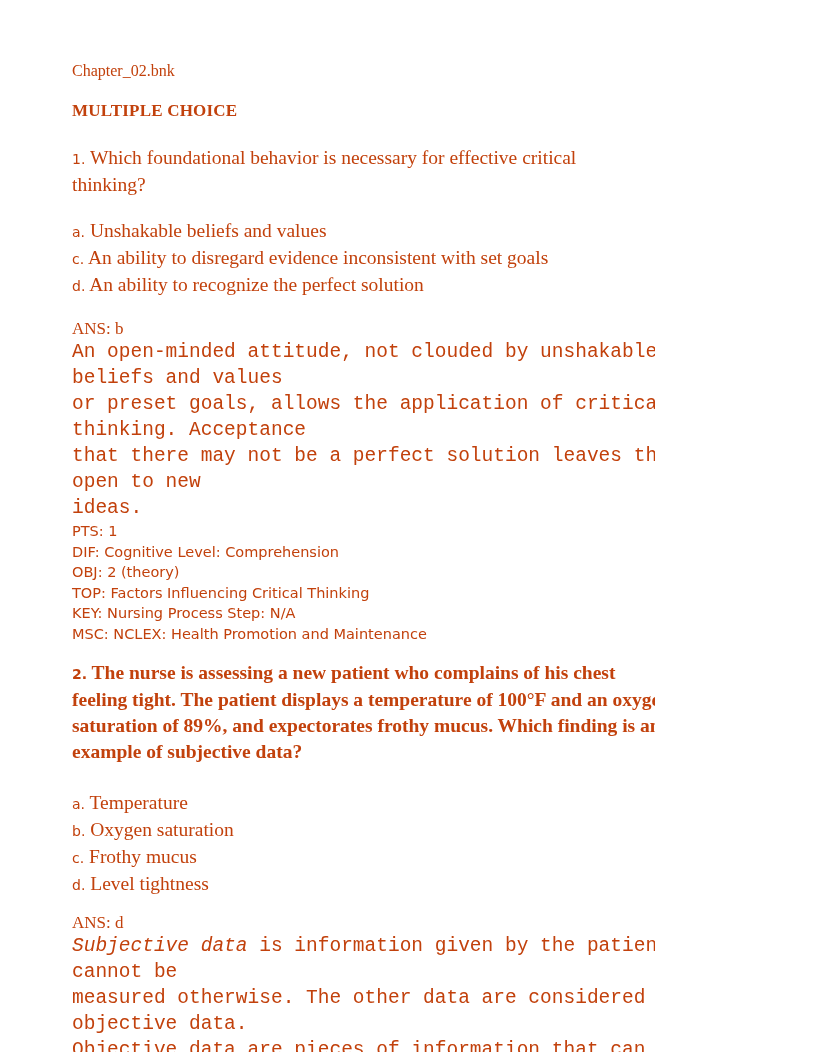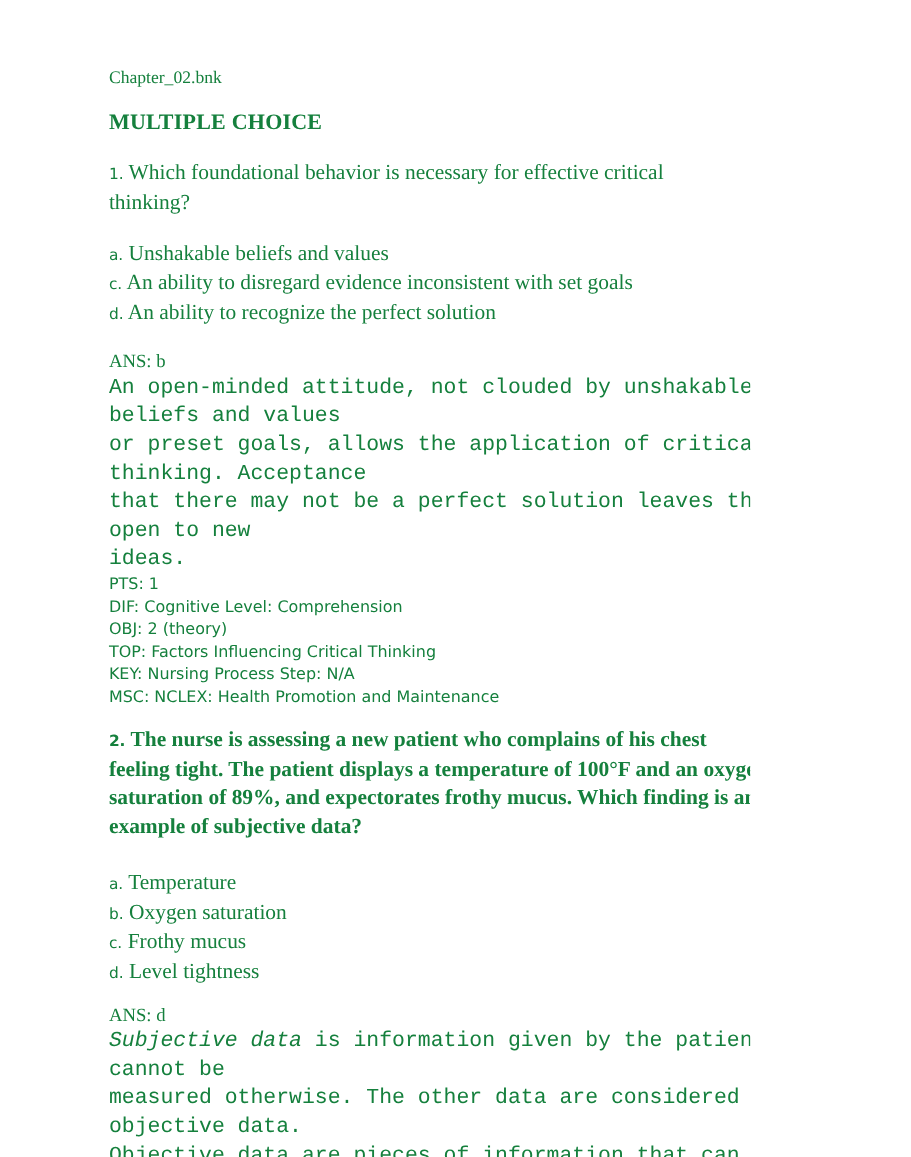--- a/index.html
+++ b/index.html
@@ -2,39 +2,38 @@
 <html><head>
 <meta charset="utf-8">
 <style>
   html, body { margin: 0; padding: 0; background: #ffffff; }
   .page {
     position: relative;
     width: 655px;
     height: 1052px;
     background: #ffffff;
     overflow: hidden;
-    color: #15803d;
-    padding-left: 27px;
+    color: #c2410c;
   }
   .content {
     margin-left: 72px;
     width: 668px;
   }
 
   .filename {
     padding-top: 61px;
     font-family: "Liberation Serif", "DejaVu Serif", serif;
     font-size: 16px;
     line-height: 19px;
   }
   .section-heading {
     margin-top: 21px;
     font-family: "Liberation Serif", "DejaVu Serif", serif;
     font-weight: bold;
-    font-size: 20px;
+    font-size: 17px;
     line-height: 20px;
     letter-spacing: 0.2px;
   }
   .question-text {
     font-family: "Liberation Serif", "DejaVu Serif", serif;
     font-size: 19.5px;
     line-height: 26px;
   }
   .q1-block { margin-top: 24px; }
   .q2-block { margin-top: 16px; font-weight: bold; }

